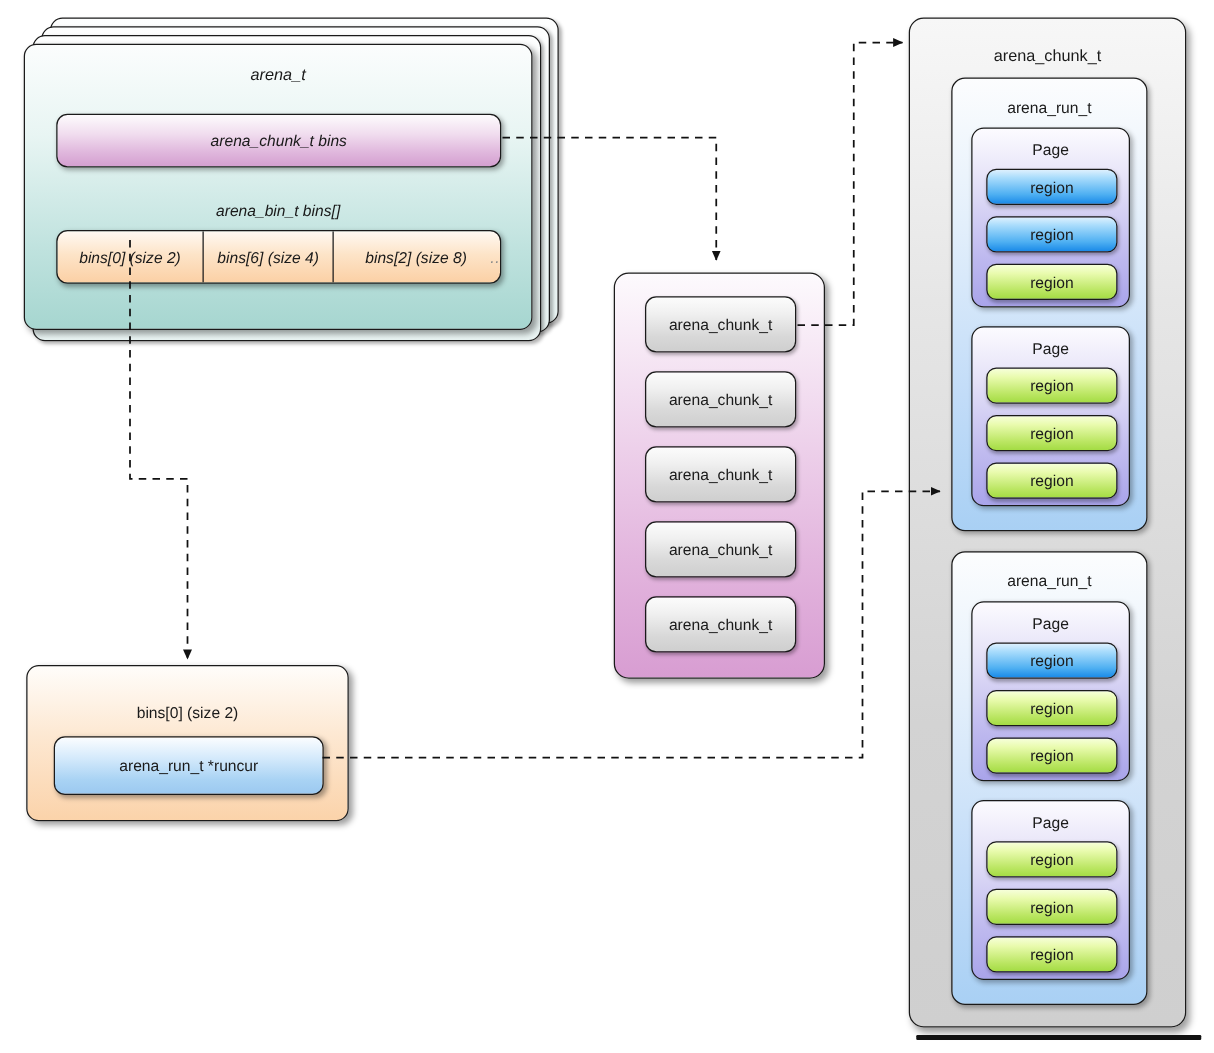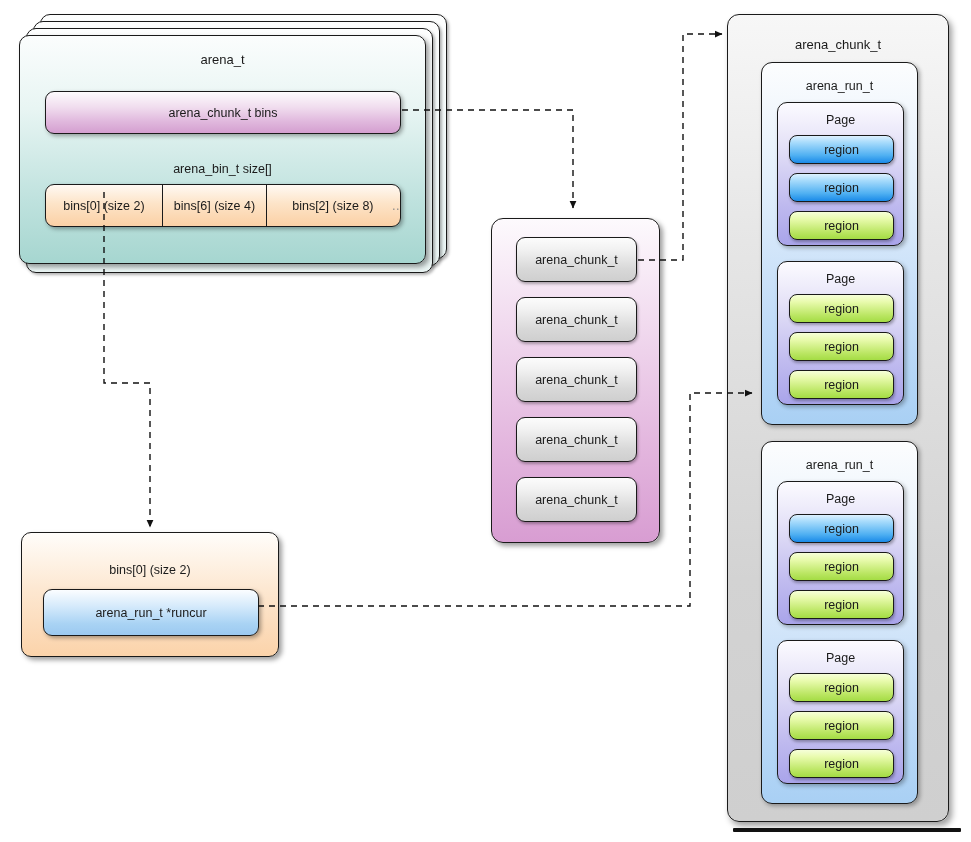--- a/index.html
+++ b/index.html
@@ -59,28 +59,28 @@
 </style>
 </head>
 <body>
 
 <div id="stage">
 
   <div class="box arena-ghost" style="left:40px;top:14px;width:407px;height:245px;"></div>
   <div class="box arena-ghost" style="left:33px;top:21px;width:407px;height:245px;"></div>
   <div class="box arena-ghost" style="left:26px;top:28px;width:407px;height:245px;"></div>
 
-  <div class="box arena-main" style="left:19px;top:35px;width:407px;height:229px;">
+  <div class="box arena-main" style="left:19px;top:35px;width:407px;height:229px;font-style:italic;">
     <div class="lbl" style="top:16px;font-size:13px;">arena_t</div>
 
     <div class="box chunklist" style="left:25px;top:55px;width:356px;height:43px;border-radius:9px;">
       <div class="ctr" style="position:absolute;inset:0;">arena_chunk_t bins</div>
     </div>
 
-    <div class="lbl" style="top:126px;">arena_bin_t size[]</div>
+    <div class="lbl" style="top:126px;">arena_bin_t bins[]</div>
 
     <div class="box binsbar" style="left:25px;top:148px;width:356px;height:43px;border-radius:9px;">
       <div class="bincell" style="width:116px;">
         <span>bins[0] (size 2)</span>
       </div>
       <div class="bincell" style="width:103px;">
         <span>bins[6] (size 4)</span>
       </div>
       <div class="bincell last" style="width:137px;justify-content:flex-end;">
         <span style="margin-right:18px;">bins[2] (size 8)</span>

